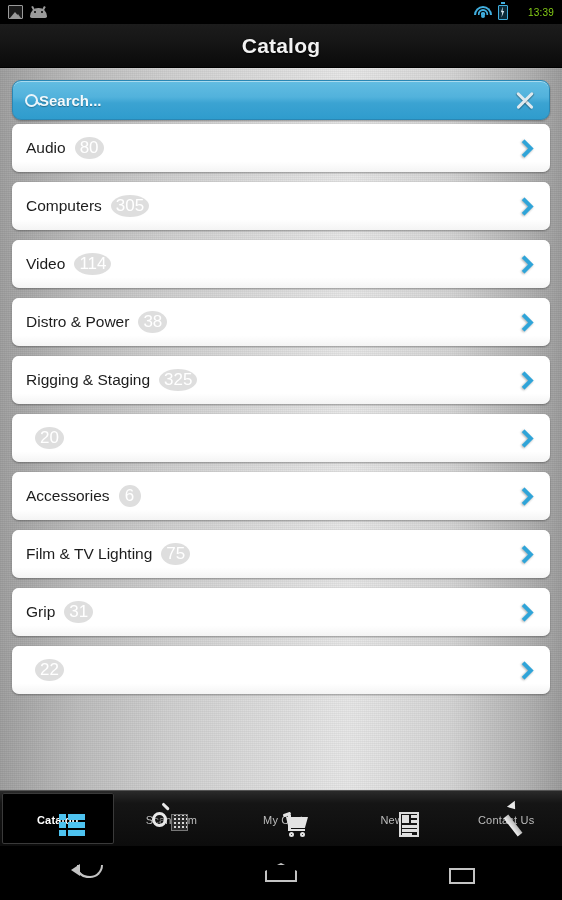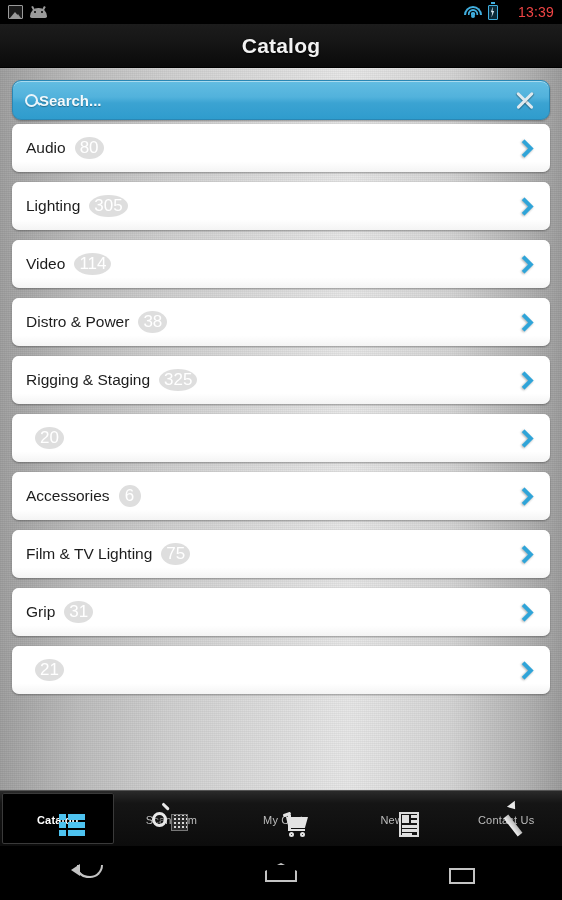--- a/index.html
+++ b/index.html
@@ -14,21 +14,21 @@
   #screen { position:relative; width:562px; height:900px; background:#000; }
 
   
   .statusbar{
     position:absolute; left:0; top:0; width:562px; height:24px;
     background:#000; display:flex; align-items:center;
     padding:0 8px;
   }
   .sb-left{ display:flex; align-items:center; gap:7px; }
   .sb-right{ margin-left:auto; display:flex; align-items:center; gap:6px; }
-  .sb-time{ color:#ef4444; font-size:14px; letter-spacing:.2px; font-family:"Liberation Sans",sans-serif;margin-left:14px; }
+  .sb-time{ color:#84cc16; font-size:10px; letter-spacing:.2px; font-family:"Liberation Sans",sans-serif;margin-left:14px; }
   .icon-img{ width:15px; height:14px; border:1.6px solid #9a9a9a; border-radius:1px; position:relative; overflow:hidden; background:#1a1a1a;}
   .icon-img:after{ content:""; position:absolute; left:1px; bottom:0px; width:0; height:0;
     border-left:5px solid transparent; border-right:5px solid transparent; border-bottom:6px solid #9a9a9a;}
   .icon-img:before{ content:""; position:absolute; right:1px; bottom:0; width:0; height:0;
     border-left:3px solid transparent; border-right:3px solid transparent; border-bottom:4px solid #8d8d8d;}
   .icon-droid{ width:17px; height:12px; position:relative; }
   .icon-droid .head{ position:absolute; left:0; bottom:0; width:17px; height:10px;
      background:#9a9a9a; border-radius:9px 9px 2px 2px; }
   .icon-droid .eye{ position:absolute; width:2px; height:2px; background:#000; border-radius:50%; bottom:5px;}
   .icon-droid .eye.l{ left:4px;} .icon-droid .eye.r{ right:4px;}
@@ -230,21 +230,21 @@
     </div>
 
     <div class="list" id="list">
         <div class="row">
           <span class="row-label">Audio</span>
           <span class="badge">80</span>
           <span class="row-spacer"></span>
           <span class="chev"></span>
         </div>
         <div class="row">
-          <span class="row-label">Lighting</span>
+          <span class="row-label">Computers</span>
           <span class="badge">305</span>
           <span class="row-spacer"></span>
           <span class="chev"></span>
         </div>
         <div class="row">
           <span class="row-label">Video</span>
           <span class="badge">114</span>
           <span class="row-spacer"></span>
           <span class="chev"></span>
         </div>
@@ -277,21 +277,21 @@
           <span class="row-spacer"></span>
           <span class="chev"></span>
         </div>
         <div class="row">
           <span class="row-label">Grip</span>
           <span class="badge">31</span>
           <span class="row-spacer"></span>
           <span class="chev"></span>
         </div>
         <div class="row">
-          <span class="badge">21</span>
+          <span class="badge">22</span>
           <span class="row-spacer"></span>
           <span class="chev"></span>
         </div>
       </div>
   </div>
 
   <div class="tabbar" id="tabbar">
       <div class="tab active">
         <span><span class="ic ic-catalog"><i class="sq r0"></i><i class="br r0"></i><i class="sq r1"></i><i class="br r1"></i><i class="sq r2"></i><i class="br r2"></i></span></span>
         <span class="lbl">Catalog</span>

